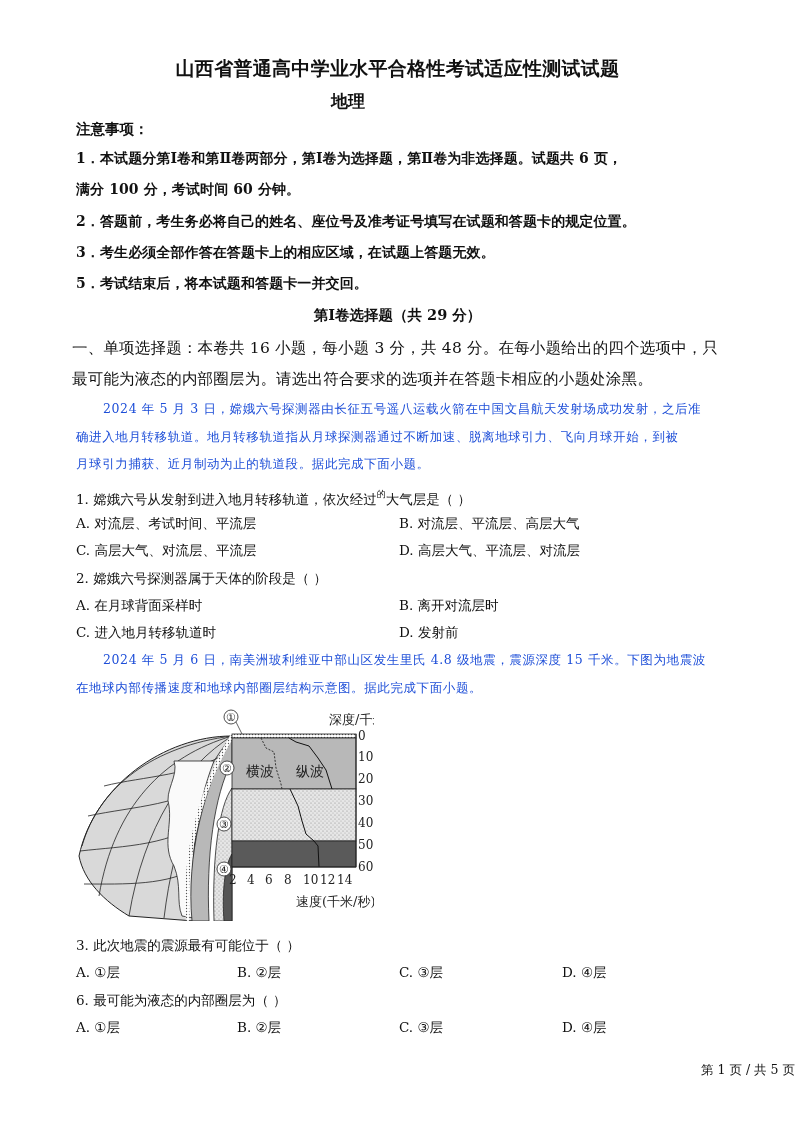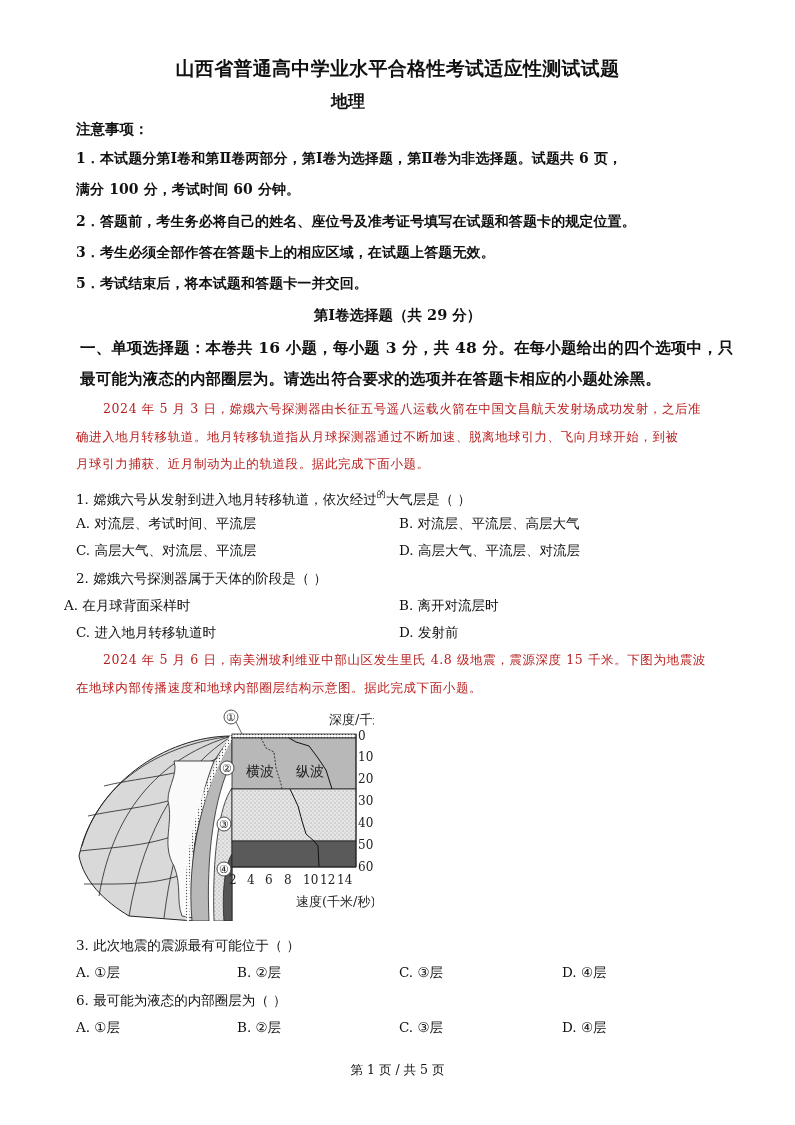--- a/index.html
+++ b/index.html
@@ -3,26 +3,26 @@
 <meta charset="utf-8">
 <style>
   html, body { margin: 0; padding: 0; background: #ffffff; }
   body { width: 795px; height: 1125px; position: relative; overflow: hidden; color: #111; font-family: "DejaVu Serif", "Liberation Serif", serif; }
   .abs { position: absolute; white-space: nowrap; }
   .title { left: 0; width: 795px; top: 56px; text-align: center; font-size: 19px; font-weight: bold; letter-spacing: 0.3px; }
   .subtitle { left: 0; width: 696px; top: 90px; text-align: center; font-size: 17px; font-weight: bold; }
   .notice-h { left: 76px; top: 120px; font-size: 14.5px; font-weight: bold; }
   .notice { left: 76px; font-size: 14px; font-weight: bold; letter-spacing: 0.1px; }
   .section-h { left: 0; width: 795px; top: 306px; text-align: center; font-size: 14.5px; font-weight: bold; }
-  .instr { left: 80px; font-size: 15.5px; font-weight: bold; letter-spacing: 0.2px; }
-  .passage { left: 76px; font-size: 12.5px; color: #b91c1c; letter-spacing: 0.6px; }
+  .instr { left: 72px; font-size: 15.5px; font-weight: normal; letter-spacing: 0.2px; }
+  .passage { left: 76px; font-size: 12.5px; color: #1d4ed8; letter-spacing: 0.6px; }
   .q { left: 76px; font-size: 13.5px; }
   .opt { font-size: 13.5px; }
   .sup { font-size: 9px; vertical-align: 7px; }
-  .footer { left: 0; width: 795px; top: 1062px; text-align: center; font-size: 12.5px; }
+  .footer { left: 0; width: 795px; top: 1062px; text-align: right; font-size: 12.5px; }
   .figure { position: absolute; left: 74px; top: 706px; width: 300px; height: 215px; }
   .fig-text { font-family: "DejaVu Serif", "Liberation Serif", serif; fill: #222; }
 </style>
 </head>
 <body>
 
 <div class="abs title">山西省普通高中学业水平合格性考试适应性测试试题</div>
 <div class="abs subtitle">地理</div>
 
 <div class="abs notice-h">注意事项：</div>
@@ -42,21 +42,21 @@
 
 <div class="abs q" style="top:488px">
   <span>1. 嫦娥六号从发射到进入地月转移轨道，依次经过</span><span class="sup">的</span><span>大气层是（   ）</span>
 </div>
 <div class="abs opt" style="top:515px; left:76px">A. 对流层、考试时间、平流层</div>
 <div class="abs opt" style="top:515px; left:399px">B. 对流层、平流层、高层大气</div>
 <div class="abs opt" style="top:542px; left:76px">C. 高层大气、对流层、平流层</div>
 <div class="abs opt" style="top:542px; left:399px">D. 高层大气、平流层、对流层</div>
 
 <div class="abs q" style="top:570px">2. 嫦娥六号探测器属于天体的阶段是（   ）</div>
-<div class="abs opt" style="top:597px; left:64px">A. 在月球背面采样时</div>
+<div class="abs opt" style="top:597px; left:76px">A. 在月球背面采样时</div>
 <div class="abs opt" style="top:597px; left:399px">B. 离开对流层时</div>
 <div class="abs opt" style="top:624px; left:76px">C. 进入地月转移轨道时</div>
 <div class="abs opt" style="top:624px; left:399px">D. 发射前</div>
 
 <div class="abs passage" style="top:652px; left:103px">2024 年 5 月 6 日，南美洲玻利维亚中部山区发生里氏 4.8 级地震，震源深度 15 千米。下图为地震波</div>
 <div class="abs passage" style="top:680px">在地球内部传播速度和地球内部圈层结构示意图。据此完成下面小题。</div>
 
 <div class="figure">
   <svg width="300" height="215" viewBox="0 0 300 215" xmlns="http://www.w3.org/2000/svg">
     <defs>

